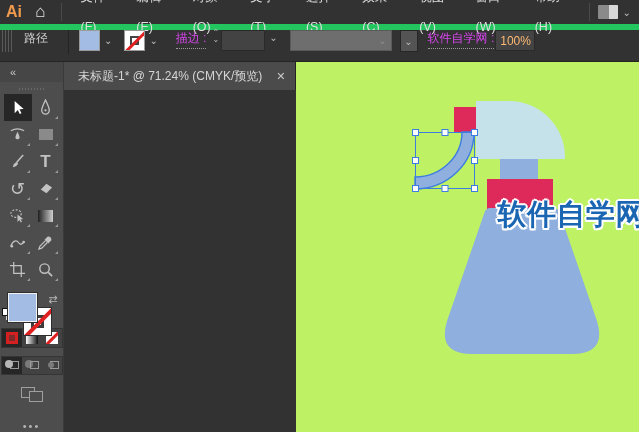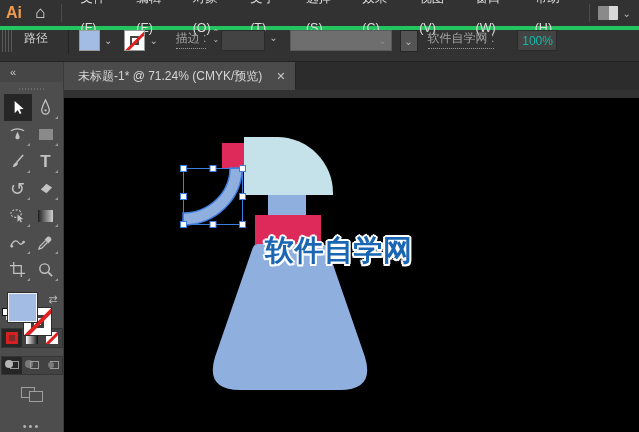--- a/index.html
+++ b/index.html
@@ -2,21 +2,21 @@
 <html style="--ai_logo_orange: #f09a4d; --fill_blue: #a3bce4; --artwork_body_blue: #8fafde; --artwork_head_cyan: #c5e2eb; --artwork_red: #dd2a5b; --selection_blue: #3e7de0; --watermark_title_blue: #1a66b3; --watermark_url_blue: #2585cd;"><head>
 <meta charset="utf-8">
 <style>
   * { margin:0; padding:0; box-sizing:border-box; }
   html,body { width:639px; height:432px; overflow:hidden; background:#323232;
     font-family:"Liberation Sans","DejaVu Sans",sans-serif; }
   body { position:relative; color:#d6d6d6; }
 
   
   .menubar { height:30px; display:flex; align-items:center; background:#323232;
-    border-bottom:4px solid #22c55e; }
+    border-bottom:6px solid #22c55e; }
   .ai-logo { width:34px; text-align:center; font-weight:bold; font-size:16px;
     color:var(--ai_logo_orange,#f09a4d); }
   .home-btn { width:30px; text-align:center; font-size:17px; color:#e2e2e2; }
   .v-sep { width:1px; height:18px; background:#4a4a4a; margin:0 8px; }
   .menu-item { padding:0 11px; font-size:12.5px; color:#dedede; line-height:30px; cursor:default; }
   .menubar-right { margin-left:auto; display:flex; align-items:center; padding-right:8px; }
   .ws-icon { width:20px; height:14px; display:inline-block; position:relative; background:#8a8a8a; border-radius:1px; }
   .ws-icon::after { content:""; position:absolute; right:0; top:0; width:9px; height:14px; background:#d8d8d8; border-radius:0 1px 1px 0; }
   .ws-chevron { font-size:10px; color:#bdbdbd; margin-left:5px; }
 
@@ -26,34 +26,34 @@
   .grip-v { width:10px; height:22px; margin-left:2px;
     background:repeating-linear-gradient(90deg,#5a5a5a 0 1px,transparent 1px 3px); }
   .ctx-label { margin:0 14px 0 12px; color:#cccccc; }
   .cb-sep { width:1px; height:24px; background:#242424; margin:0 6px; }
   .swatch-group { display:flex; align-items:center; margin:0 4px; }
   .fill-swatch { width:21px; height:21px; background:var(--fill_blue,#a3bce4); border:1px solid #9a9a9a; }
   .none-swatch { width:21px; height:21px; background:#ffffff; position:relative; border:1px solid #9a9a9a; overflow:hidden; }
   .none-swatch .inner-sq { position:absolute; left:5px; top:5px; width:9px; height:9px; border:2px solid #444; }
   .red-slash { position:absolute; left:-3px; top:9px; width:28px; height:3px; background:#e02020; transform:rotate(-45deg); }
   .dd-chevron { font-size:10px; color:#bdbdbd; padding:2px 4px; }
-  .underlined { border-bottom:1px dotted #9a9a9a; padding-bottom:1px; color:#a3a3a3; }
+  .underlined { border-bottom:1px dotted #9a9a9a; padding-bottom:1px; color:#d946ef; }
   .stepper { display:flex; flex-direction:column; margin:0 2px 0 6px; line-height:6px; }
   .stepper span { font-size:8px; color:#bdbdbd; height:7px; }
   .num-field { width:44px; height:21px; background:#434343; border:1px solid #2a2a2a; }
   .profile-dd { width:102px; height:21px; background:#6e6e6e; border:1px solid #5a5a5a;
     display:flex; align-items:center; justify-content:flex-end; margin:0 8px; }
   .profile-dd .dd-chevron { color:#8f8f8f; }
   .brush-box { display:flex; align-items:center; height:22px; border:1px solid #262626;
     background:#3d3d3d; padding:0 4px 0 8px; }
   .brush-line { width:58px; height:3px; background:#0a0a0a; border-radius:2px; margin-right:8px; }
   .brush-dd { width:18px; height:22px; background:#545454; border:1px solid #262626;
     display:flex; align-items:center; justify-content:center; margin-right:10px; }
   .opacity-field { width:40px; height:21px; background:#434343; border:1px solid #2a2a2a;
-    color:#14b8a6; display:flex; align-items:center; padding-left:4px; margin-left:23px; }
+    color:#fdba74; display:flex; align-items:center; padding-left:4px; margin-left:1px; }
 
   
   .main { display:flex; height:370px; }
   .toolpanel { width:64px; background:#4d4d4d; border-right:1px solid #3a3a3a;
     display:flex; flex-direction:column; align-items:center; }
   .tp-header { width:100%; height:20px; background:#464646; color:#c9c9c9;
     font-size:11px; padding-left:10px; line-height:20px; }
   .tp-grip { width:26px; height:5px; margin:6px 0 4px;
     background:repeating-linear-gradient(90deg,#6a6a6a 0 1px,transparent 1px 3px); }
   .tool-grid { display:grid; grid-template-columns:28px 28px; }
@@ -93,26 +93,26 @@
   .mode-btn .sq { position:absolute; right:3px; top:4px; width:9px; height:8px; border:1px solid #9a9a9a; }
   .mode-btn .ci { position:absolute; left:3px; top:3px; width:8px; height:8px; border-radius:50%; background:#b5b5b5; }
   .mode-btn.dim .ci { background:#7a7a7a; }
 
   .screen-mode { position:relative; width:22px; height:17px; margin-top:16px; }
   .screen-mode .r1 { position:absolute; left:0; bottom:0; width:14px; height:11px; border:1px solid #9f9f9f; }
   .screen-mode .r2 { position:absolute; right:0; top:0; width:14px; height:11px; border:1px solid #9f9f9f; background:#4d4d4d; }
   .more-dots { margin-top:22px; color:#b5b5b5; font-size:11px; letter-spacing:2px; }
 
   
-  .docarea { flex:1; display:flex; flex-direction:column; min-width:0;gap:8px; }
+  .docarea { flex:1; display:flex; min-width:0; }
   .tabbar { height:28px; background:#2c2c2c; display:flex; align-items:flex-end; }
   .doc-tab { height:28px; background:#4b4b4b; color:#d6d6d6; font-size:12px;
     display:flex; align-items:center; padding:0 10px 0 14px; border-right:1px solid #242424; }
   .doc-tab .close { margin-left:14px; font-size:11px; color:#c9c9c9; }
-  .canvas { flex:1; background:#000000; position:relative; overflow:hidden; }
+  .canvas { flex:1; background:#bef264; position:relative; overflow:hidden; }
 
   
   .shape { position:absolute; }
   .nozzle { left:158px; top:45px; width:22px; height:25px; background:var(--artwork_red,#dd2a5b); }
   .spray-head { left:180px; top:39px; width:89px; height:58px; background:var(--artwork_head_cyan,#c5e2eb);
     border-radius:0 56px 0 0; }
   .neck { left:204px; top:97px; width:38px; height:21px; background:var(--artwork_body_blue,#8fafde); }
   .pump-red { left:191px; top:117px; width:66px; height:33px; background:var(--artwork_red,#dd2a5b); }
   .flask-svg { left:148px; top:146px; }
   .sel-svg { left:116px; top:67px; }

